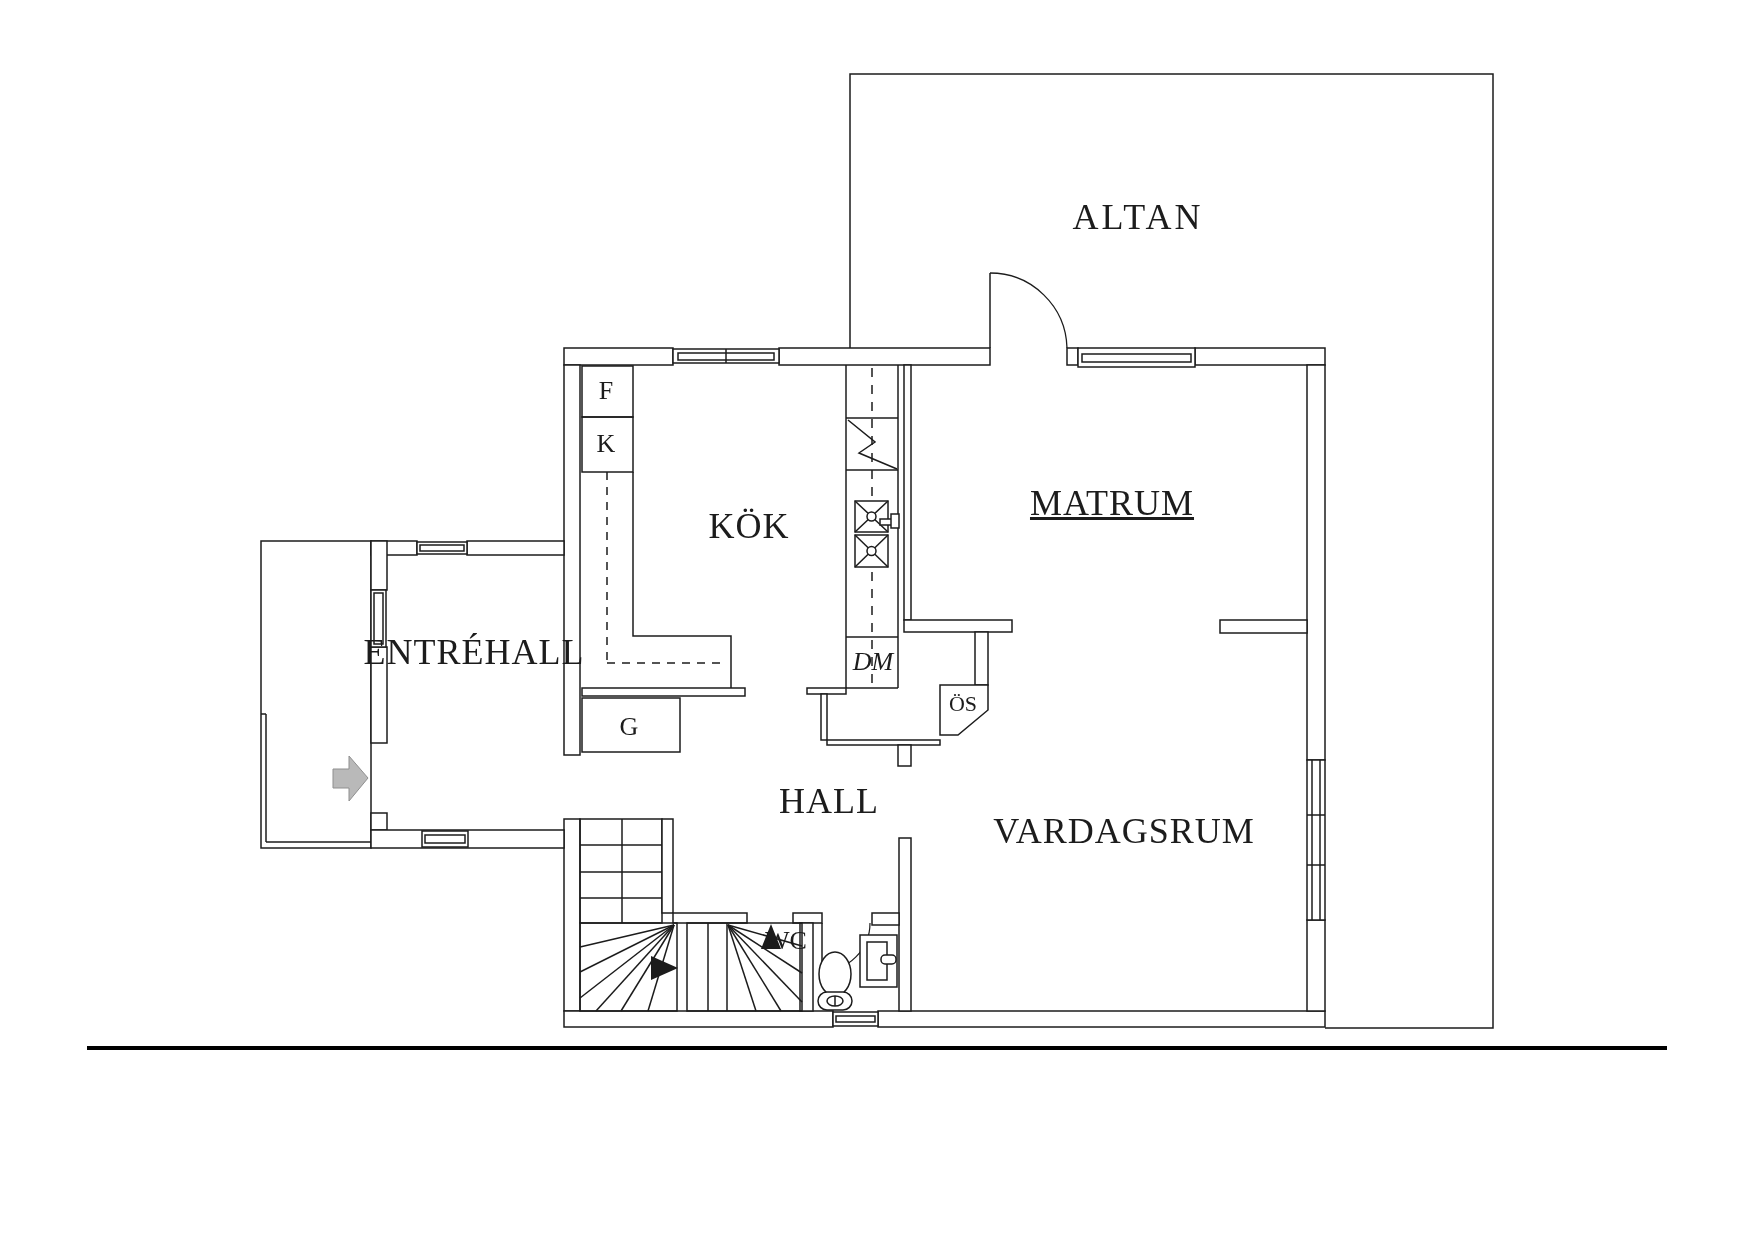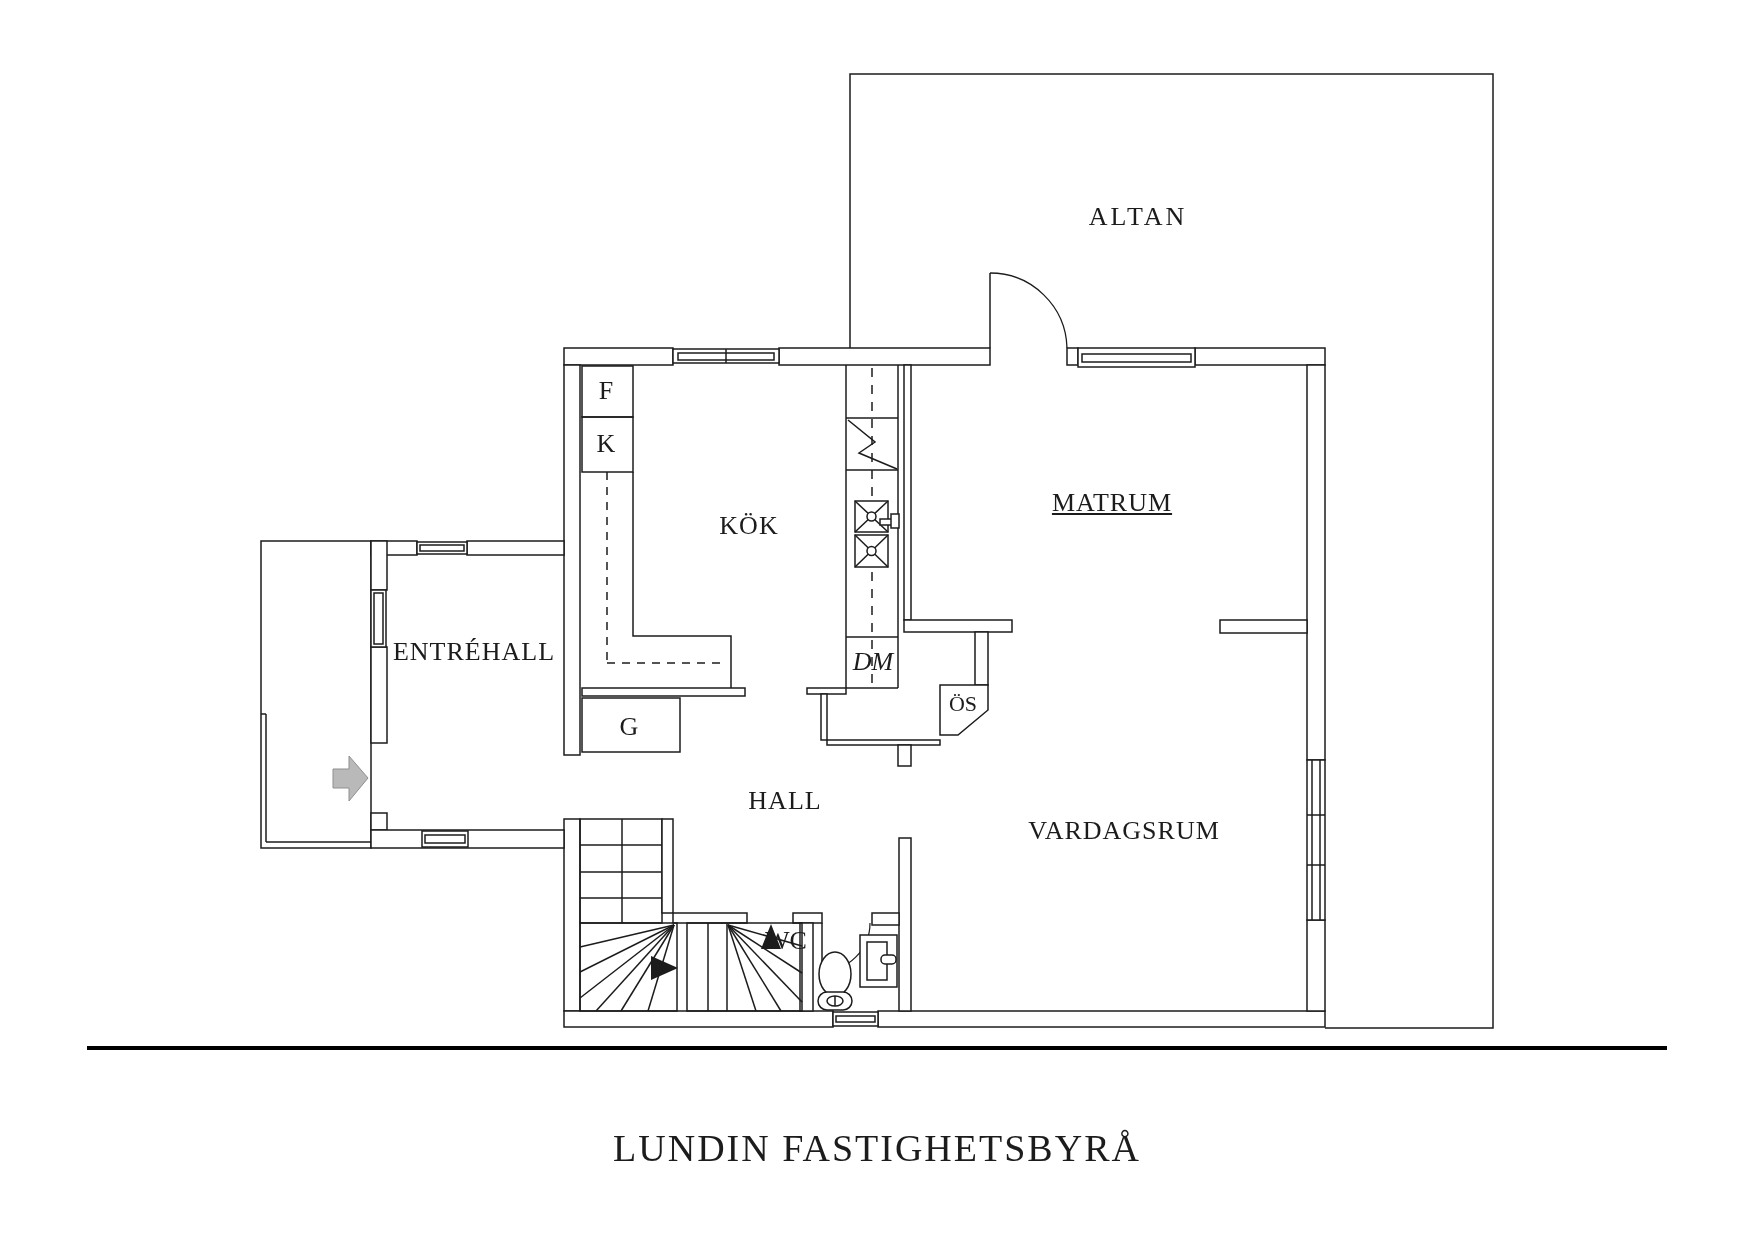--- a/index.html
+++ b/index.html
@@ -5,21 +5,21 @@
   html,body{margin:0;padding:0;background:#fff;}
   .canvas{
     position:relative;width:1754px;height:1240px;background:#fff;overflow:hidden;
     font-family:"Liberation Serif", serif;color:#1c1c1c;
   }
   .plan-svg{position:absolute;left:0;top:0;}
   .lbl{
     position:absolute;transform:translate(-50%,-50%);
     white-space:nowrap;color:#1c1c1c;line-height:1;
   }
-  .room{font-size:26px;letter-spacing:1px;}
+  .room{font-size:36px;letter-spacing:1px;}
   .fix{font-size:26px;}
   .fix-small{font-size:22px;}
   .footer-disclaimer{
     position:absolute;left:877px;top:1109px;transform:translate(-50%,-50%);
     font-style:italic;font-size:30px;white-space:nowrap;
   }
   .footer-brand{
     position:absolute;left:877px;top:1148px;transform:translate(-50%,-50%);
     font-size:38px;letter-spacing:2px;white-space:nowrap;
   }
@@ -216,24 +216,23 @@
       <polygon points="333,769 349,769 349,756 368,778 349,801 349,788 333,788" fill="#b9b9b9" stroke="#8f8f8f" stroke-width="1"></polygon>
 
       <rect x="87" y="1046" width="1580" height="4" fill="#000000" stroke="none"></rect>
     </g>
   </svg>
 
   <div class="lbl room" style="left:1138px;top:217px;letter-spacing:3px;">ALTAN</div>
   <div class="lbl room" style="left:1112px;top:503px;text-decoration:underline;">MATRUM</div>
   <div class="lbl room" style="left:749px;top:526px;">KÖK</div>
   <div class="lbl room" style="left:474px;top:652px;">ENTRÉHALL</div>
-  <div class="lbl room" style="left:785px;top:801px;">HALL</div>
+  <div class="lbl room" style="left:829px;top:801px;">HALL</div>
   <div class="lbl room" style="left:1124px;top:818px;margin-top:13px;">VARDAGSRUM</div>
   <div class="lbl fix" style="left:786px;top:941px;">WC</div>
 
   <div class="lbl fix" style="left:606px;top:391px;">F</div>
   <div class="lbl fix" style="left:606px;top:444px;">K</div>
   <div class="lbl fix" style="left:629px;top:727px;">G</div>
   <div class="lbl fix" style="left:873px;top:662px;font-style:italic;">DM</div>
   <div class="lbl fix-small" style="left:963px;top:704px;">ÖS</div>
 
-  <div class="footer-brand">LUNDIN FASTIGHETSBYRÅ</div>
 </div>
 
 </body></html>

